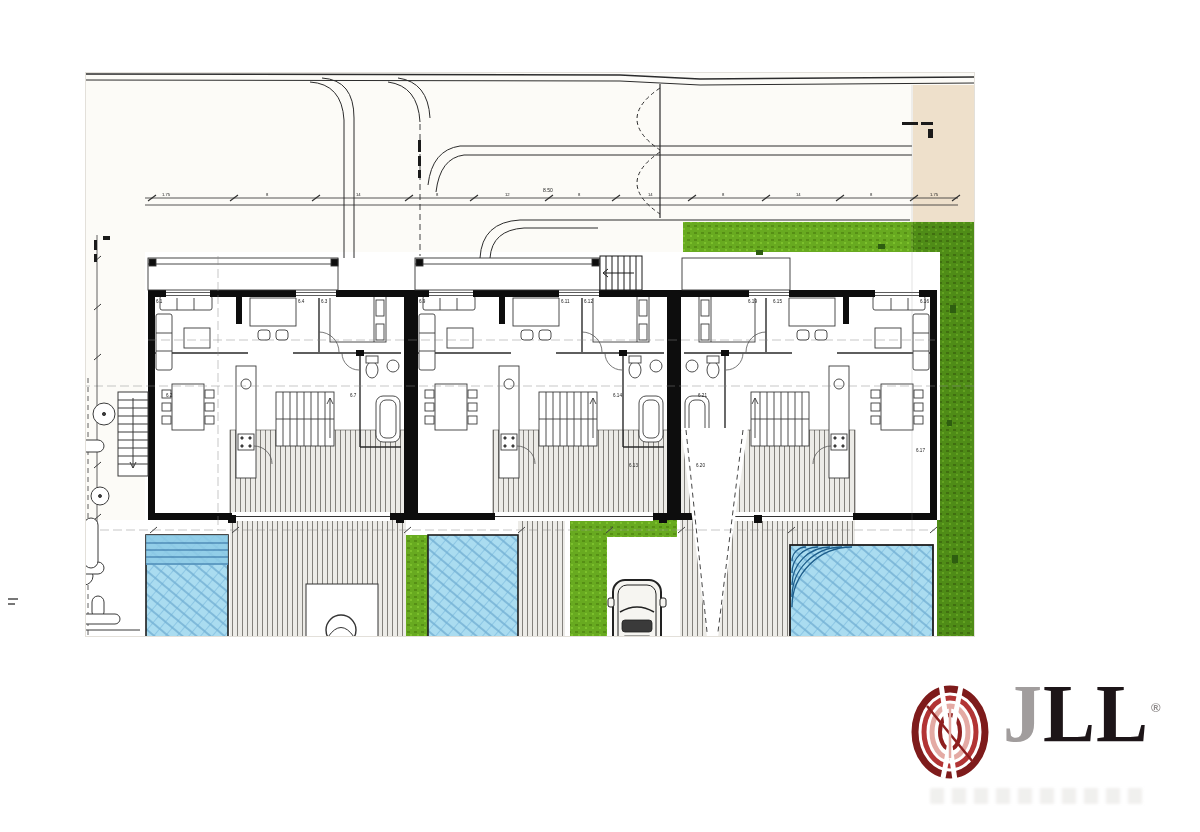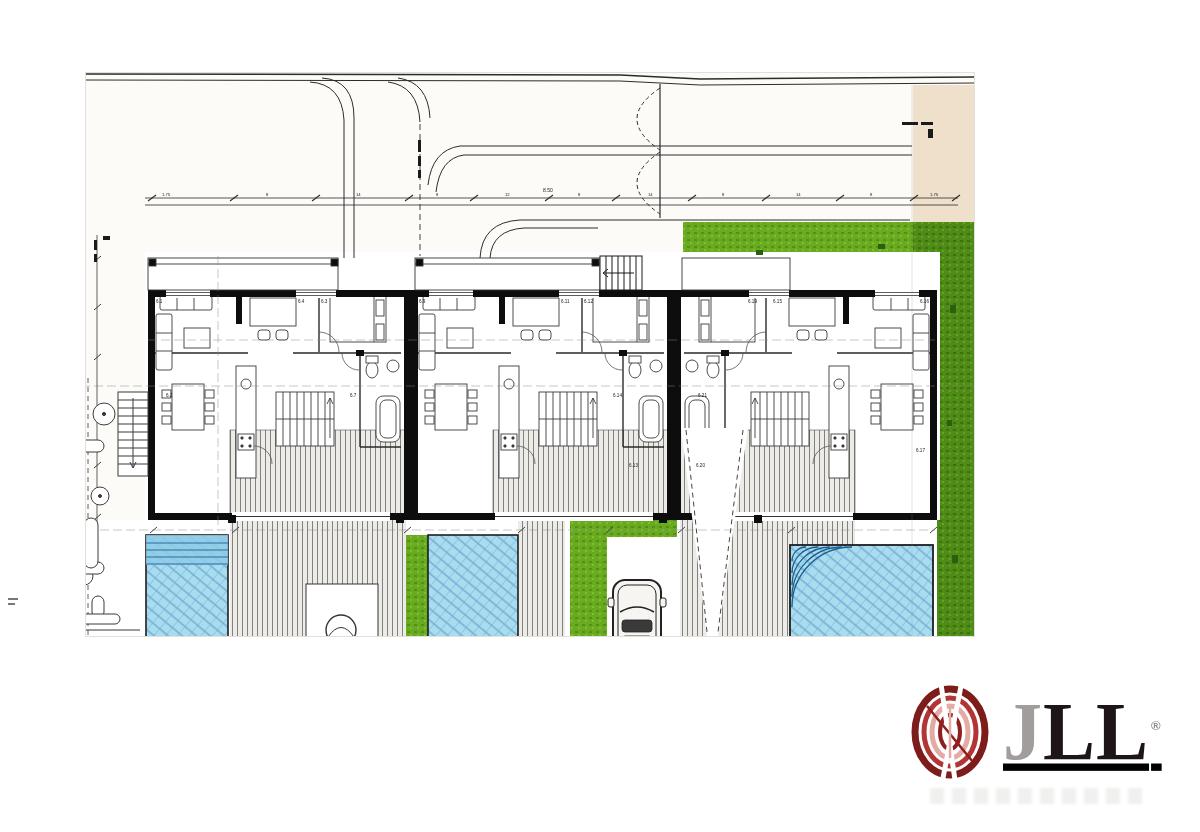--- a/index.html
+++ b/index.html
@@ -1,21 +1,21 @@
 <!DOCTYPE html>
 <html><head>
 <meta charset="utf-8">
 <style>
   html,body{margin:0;padding:0;background:#ffffff;}
   body{width:1200px;height:832px;position:relative;overflow:hidden;
        font-family:"Liberation Sans",sans-serif;}
   .scan{position:absolute;left:0;top:0;}
   svg text{font-family:"Liberation Sans",sans-serif;fill:#1a1a1a;}
   .logo{position:absolute;left:903px;top:676px;width:260px;height:140px;}
-  .logo-row{display:flex;align-items:center;text-decoration:underline;}
+  .logo-row{display:flex;}
   .logo-letters{font-family:"Liberation Serif",serif;font-weight:bold;
     font-size:78px;line-height:1;letter-spacing:1px;color:#1d1518;
     transform:scaleY(1.05);margin-left:6px;}
   .logo-letters .j{color:#a19d9d;}
   .logo-reg{font-family:"Liberation Sans",sans-serif;font-size:13px;
     color:#8f8b8b;vertical-align:28px;margin-left:2px;}
   .ghost-row{position:absolute;left:930px;top:788px;width:215px;height:16px;
     background:repeating-linear-gradient(90deg,#ecebe9 0 14px,#ffffff 14px 22px);
     filter:blur(1.5px);opacity:.75;border-radius:2px;}
 </style>

